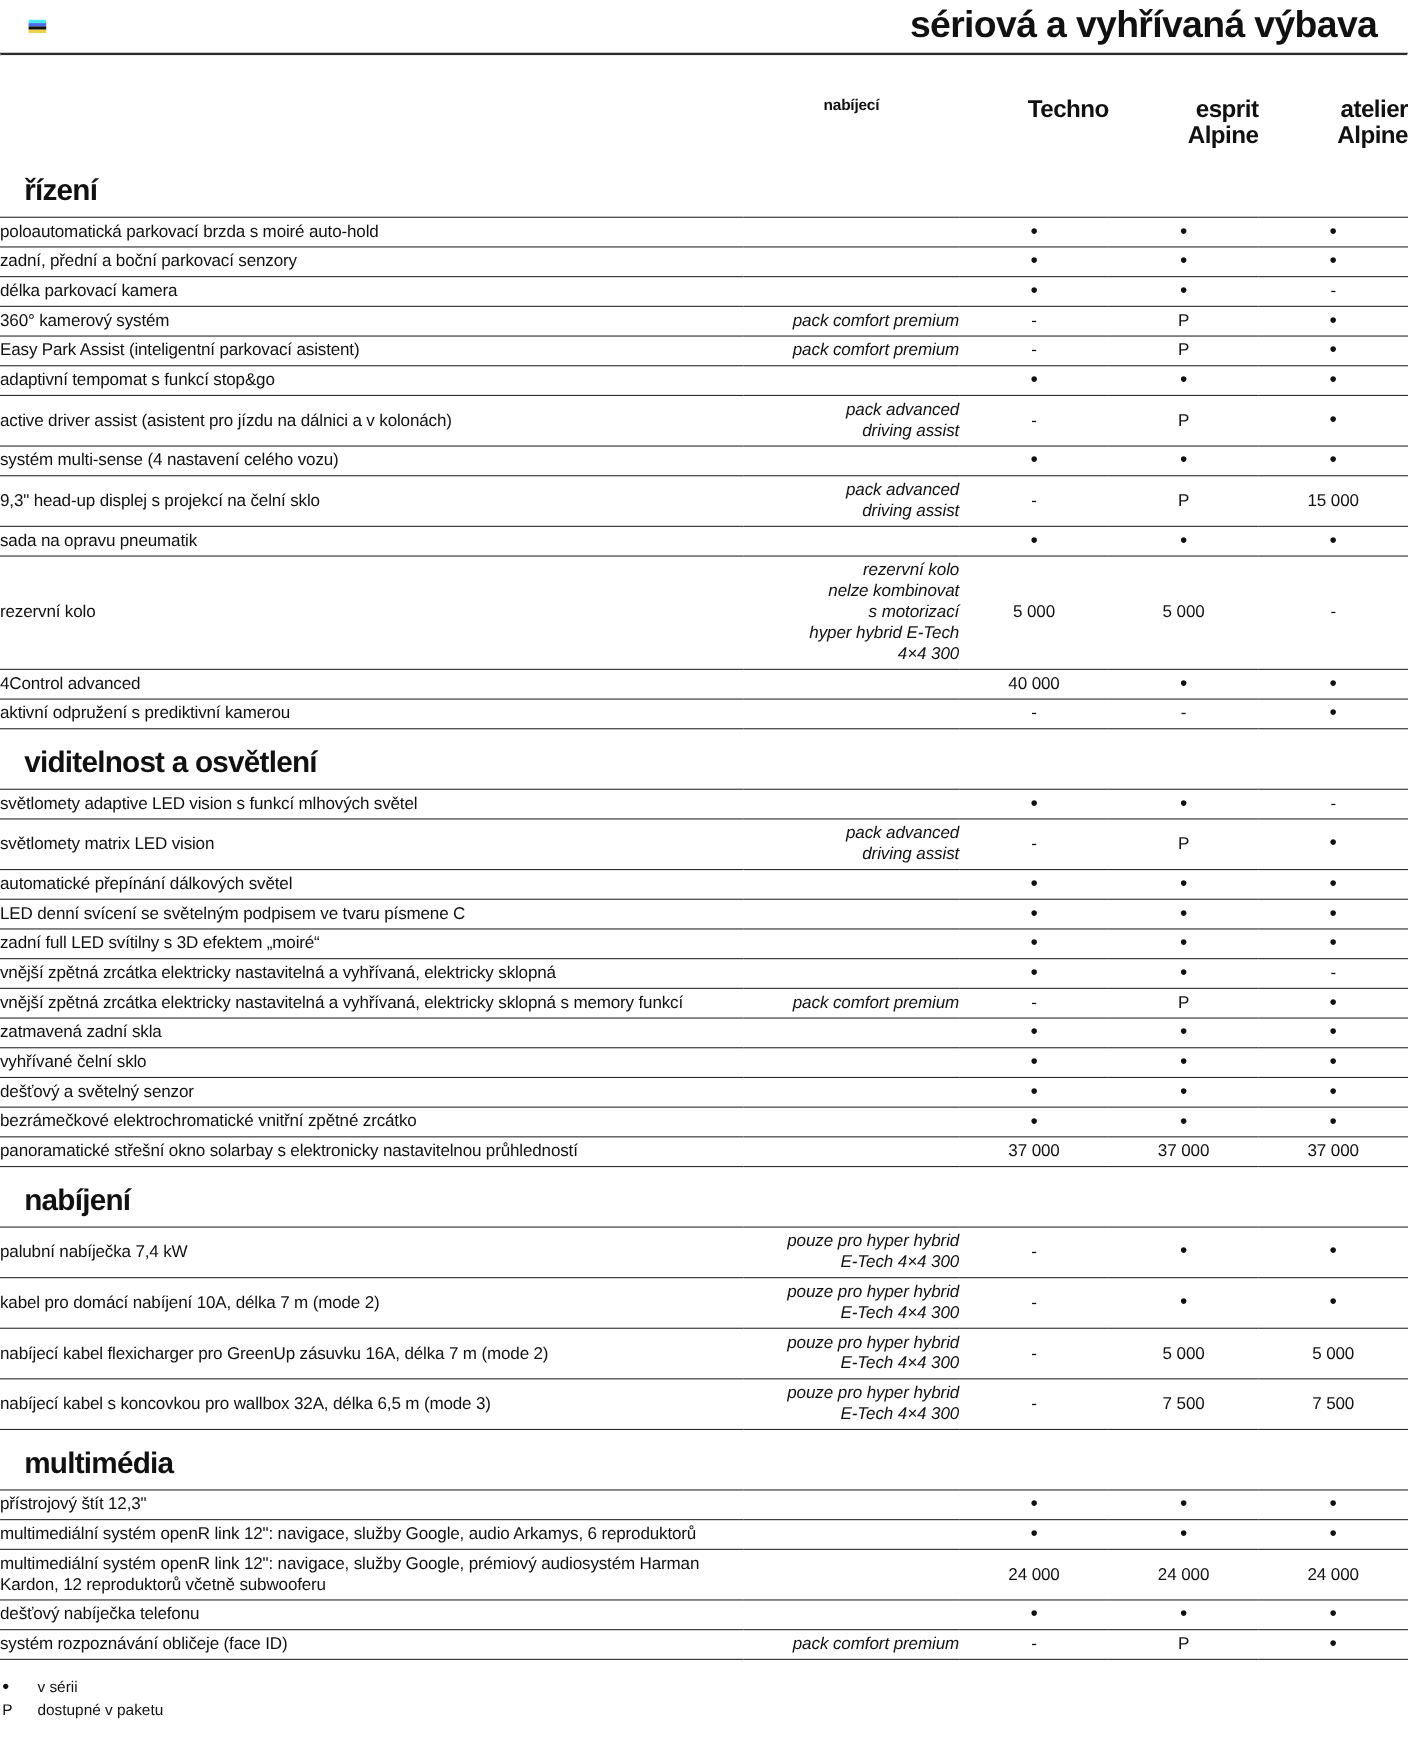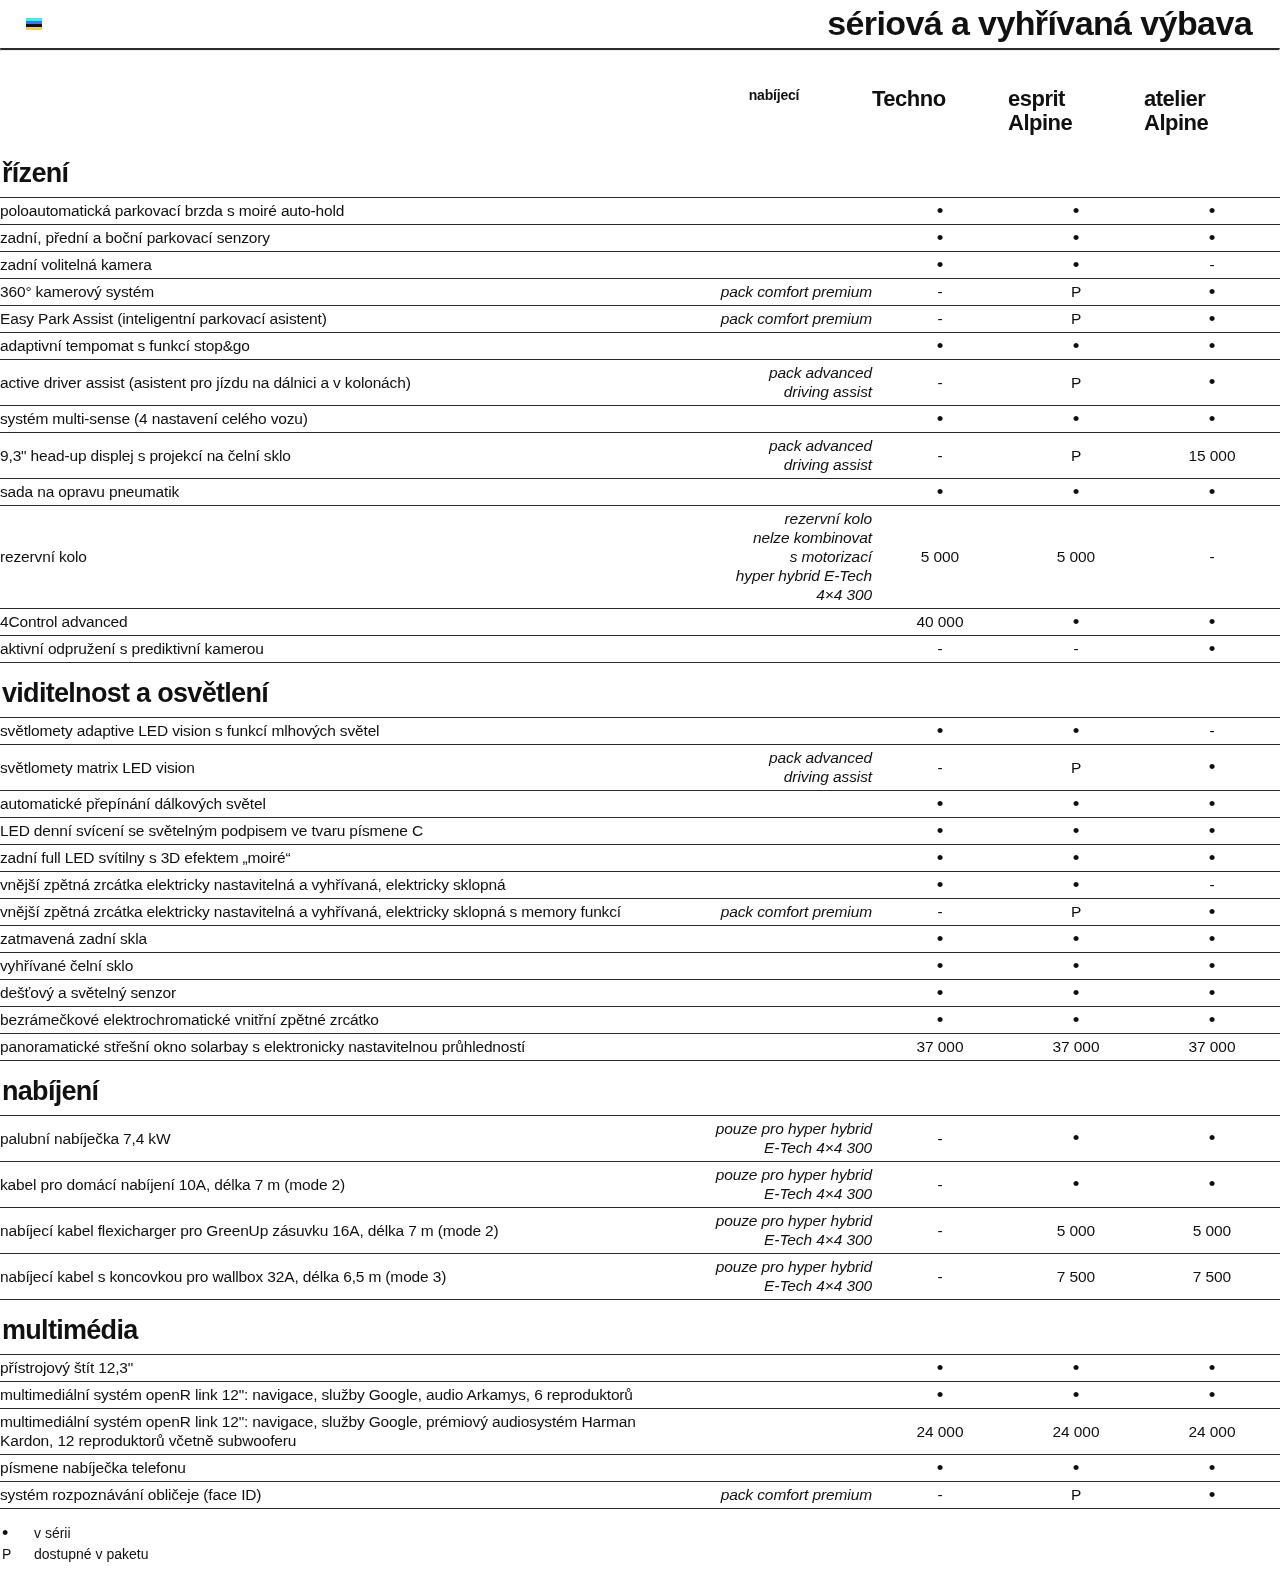--- a/index.html
+++ b/index.html
@@ -63,35 +63,36 @@
   .ch-spacer { width: 676px; }
   .ch-note {
     width: 196px;
     text-align: center;
     font-size: 14px;
     font-weight: 700;
     letter-spacing: -0.2px;
   }
   .ch-v {
     width: 136px;
-    text-align: left;
+    text-align: right;
     font-size: 22px;
     font-weight: 700;
     line-height: 24px;
     letter-spacing: -0.5px;
   }
   .ch-v .l2 { display: block; }
 
   
   .section-title {
     font-size: 27px;
     font-weight: 700;
     letter-spacing: -0.7px;
     padding: 14px 16px 8px 2px;
     line-height: 32px;
+    margin-left: 20px;
   }
 
   table.eq {
     width: 100%;
     border-collapse: collapse;
     table-layout: fixed;
   }
   table.eq tr { }
   table.eq td {
     border-top: 1.6px solid #2b2b2b;
@@ -185,21 +186,21 @@
           <td class="c-val dot">•</td>
         </tr>
         <tr>
           <td class="c-feature">zadní, přední a boční parkovací senzory</td>
           <td class="c-note"></td>
           <td class="c-val dot">•</td>
           <td class="c-val dot">•</td>
           <td class="c-val dot">•</td>
         </tr>
         <tr>
-          <td class="c-feature">zadní volitelná kamera</td>
+          <td class="c-feature">délka parkovací kamera</td>
           <td class="c-note"></td>
           <td class="c-val dot">•</td>
           <td class="c-val dot">•</td>
           <td class="c-val dash">-</td>
         </tr>
         <tr>
           <td class="c-feature">360° kamerový systém</td>
           <td class="c-note">pack comfort premium</td>
           <td class="c-val dash">-</td>
           <td class="c-val">P</td>
@@ -410,21 +411,21 @@
           <td class="c-val dot">•</td>
         </tr>
         <tr>
           <td class="c-feature">multimediální systém openR link 12": navigace, služby Google, prémiový audiosystém Harman Kardon, 12 reproduktorů včetně subwooferu</td>
           <td class="c-note"></td>
           <td class="c-val">24 000</td>
           <td class="c-val">24 000</td>
           <td class="c-val">24 000</td>
         </tr>
         <tr>
-          <td class="c-feature">písmene nabíječka telefonu</td>
+          <td class="c-feature">dešťový nabíječka telefonu</td>
           <td class="c-note"></td>
           <td class="c-val dot">•</td>
           <td class="c-val dot">•</td>
           <td class="c-val dot">•</td>
         </tr>
         <tr>
           <td class="c-feature">systém rozpoznávání obličeje (face ID)</td>
           <td class="c-note">pack comfort premium</td>
           <td class="c-val dash">-</td>
           <td class="c-val">P</td>

